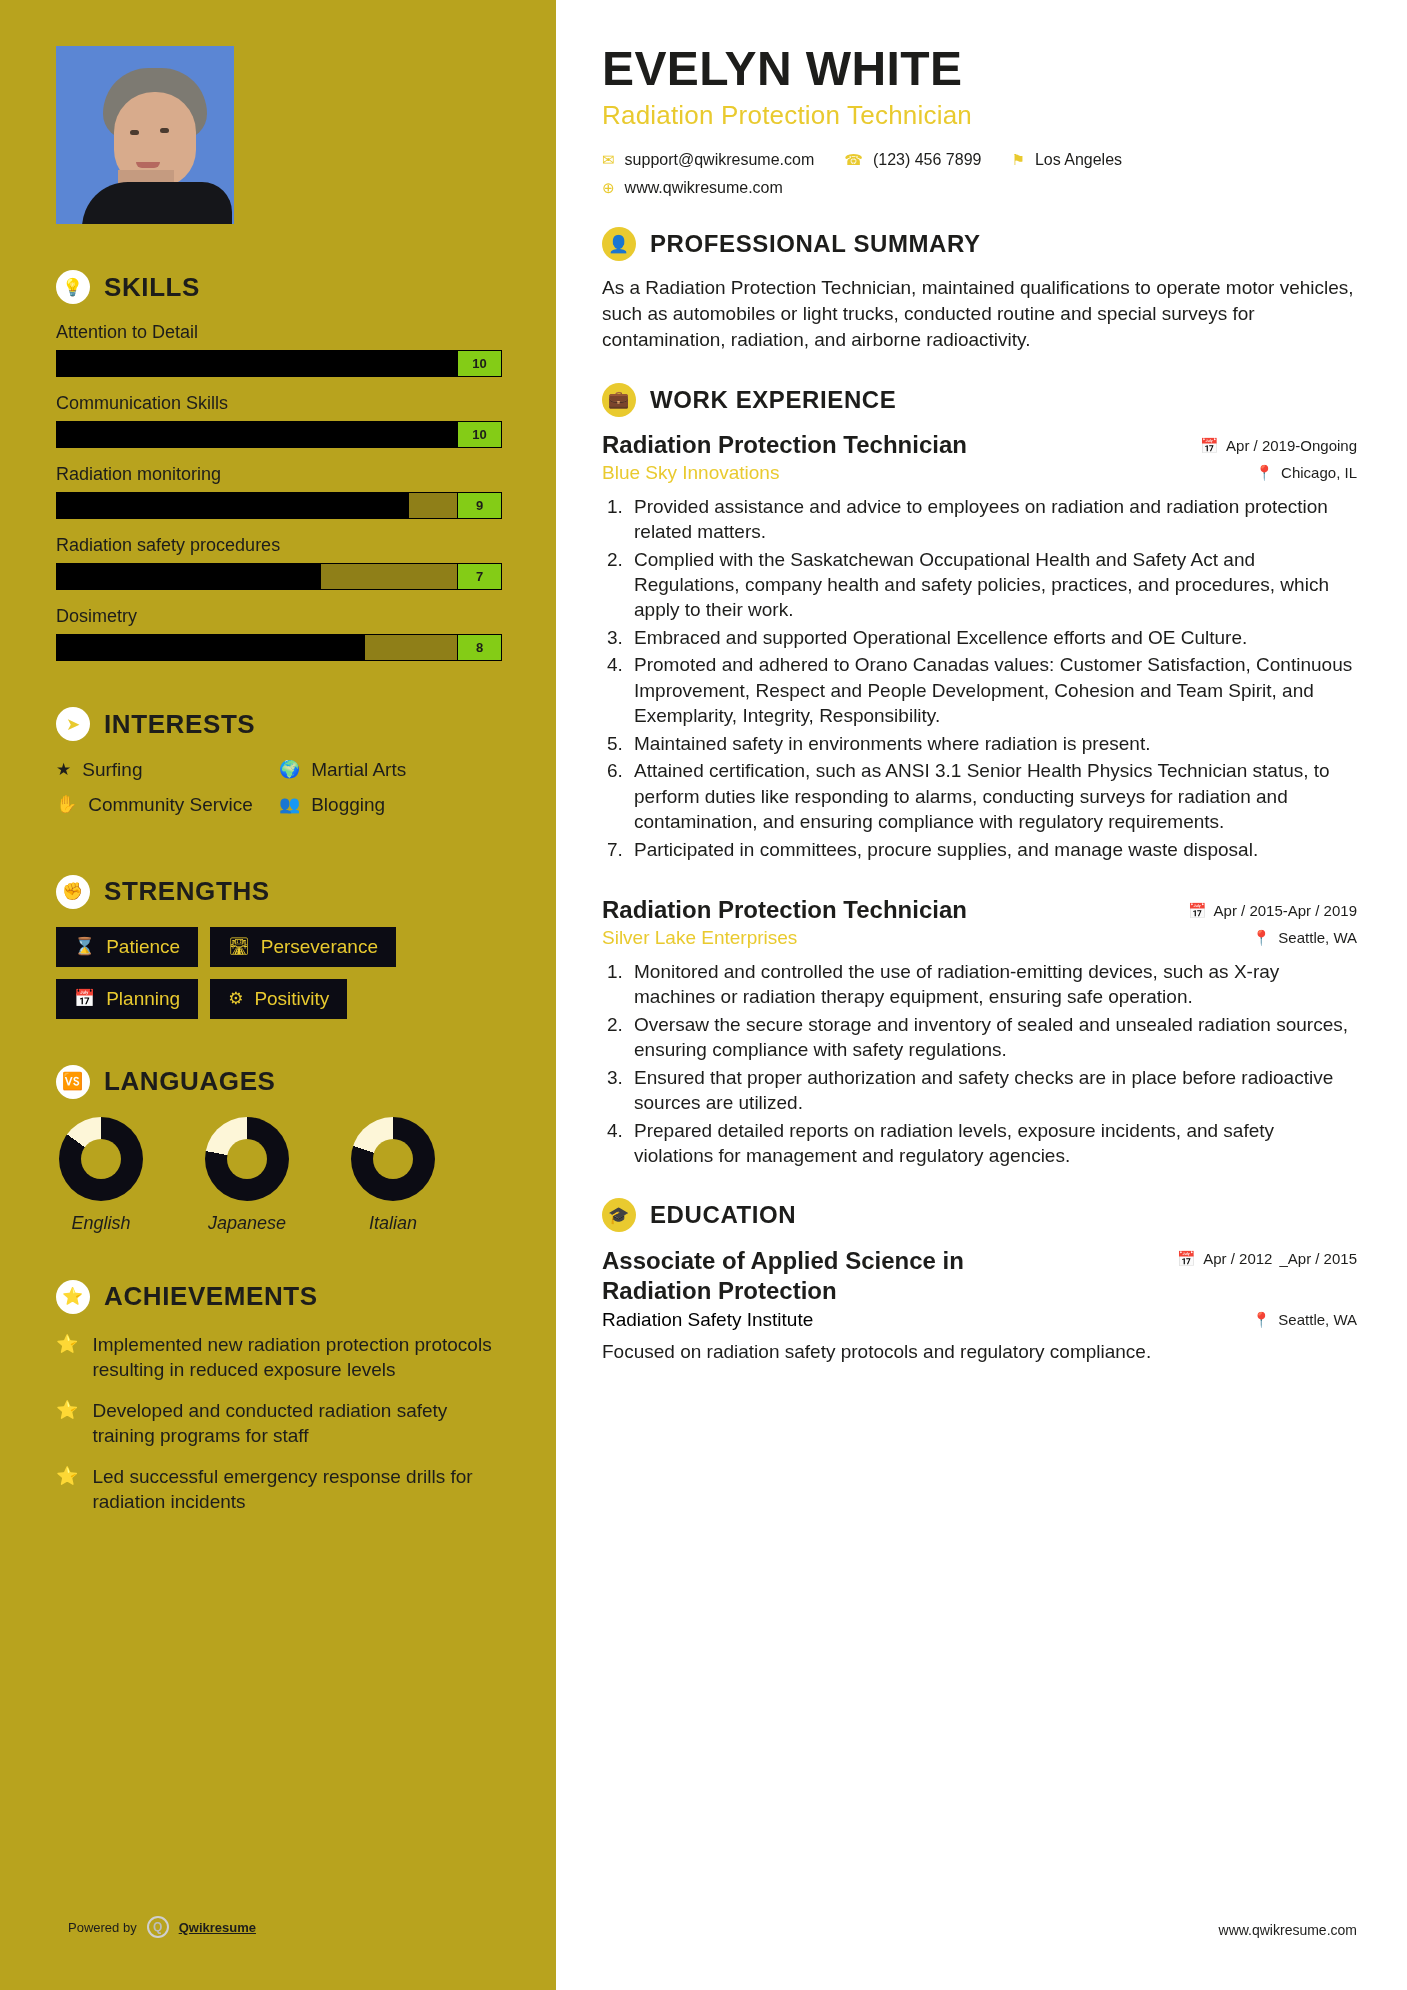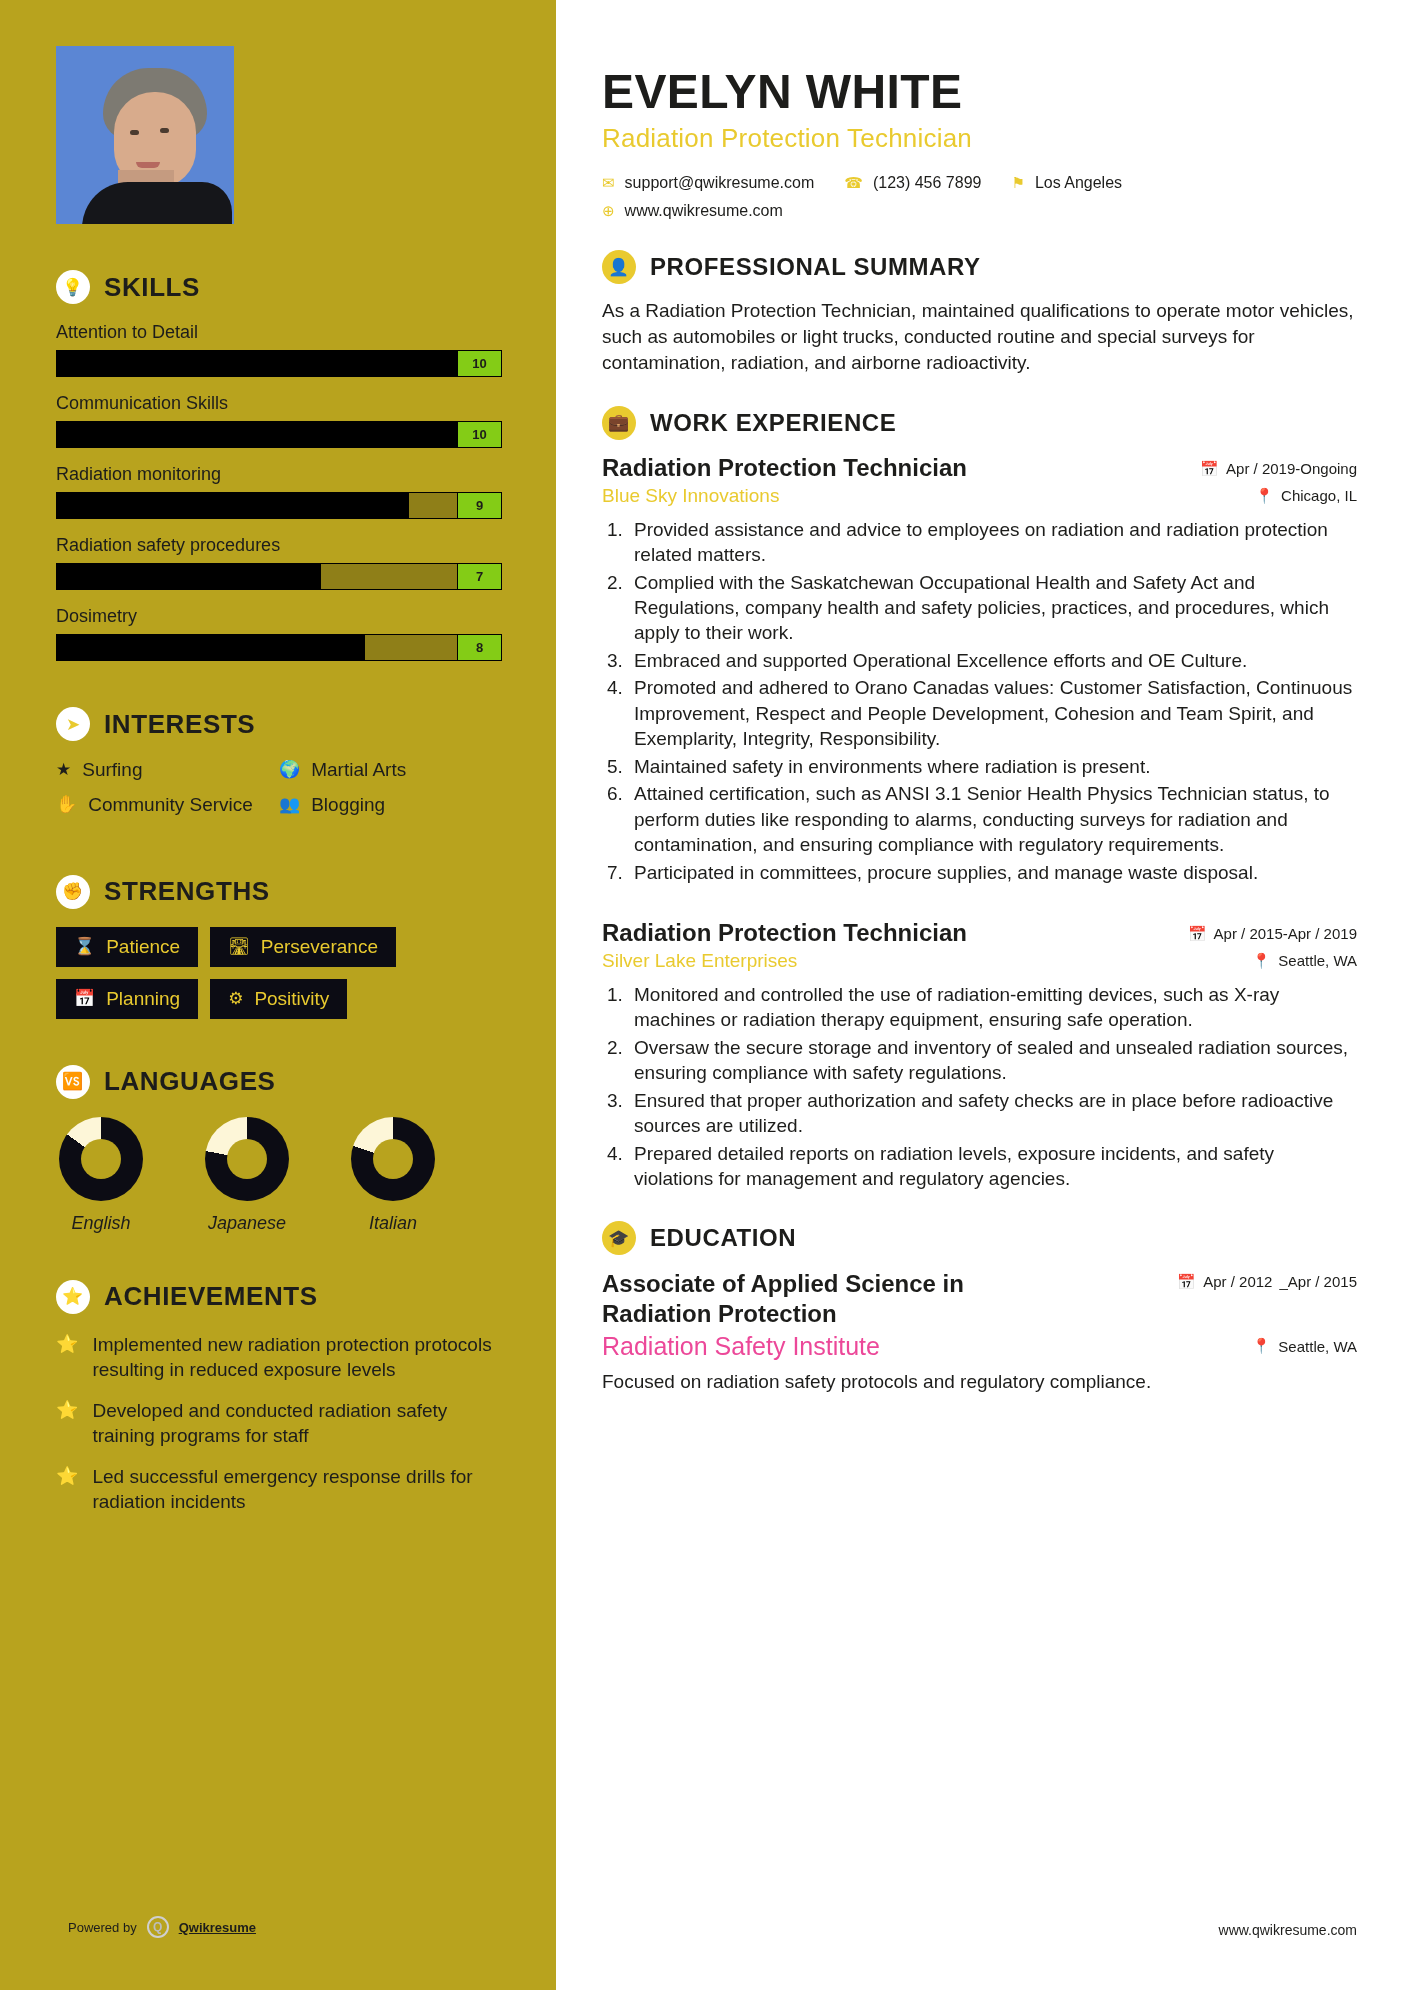--- a/index.html
+++ b/index.html
@@ -107,21 +107,21 @@
     font-size:13px; color:#1d1d1b;
   }
   .powered .logo {
     width:22px; height:22px; border-radius:50%;
     border:2px solid #cfcfcf; display:flex; align-items:center; justify-content:center;
     font-size:12px; color:#bdbdbd; font-weight:bold;
   }
   .powered .brand { text-decoration:underline; font-weight:bold; }
 
   
-  .main { flex:1; padding:67px 50px 0 46px; position:relative; }
+  .main { flex:1; padding:44px 50px 0 46px; position:relative; }
   .name { font-size:48px; font-weight:bold; letter-spacing:.4px; line-height:1.05; }
   .role { font-size:26px; color:#e9ca2f; margin-top:6px; letter-spacing:.2px; }
   .contacts { margin-top:20px; }
   .crow { display:flex; align-items:center; flex-wrap:wrap; gap:8px; margin-bottom:10px; }
   .citem { display:flex; align-items:center; gap:10px; font-size:16px; margin-right:22px; }
   .citem .ic { color:#e9ca2f; font-size:15px; }
 
   .msec { margin-top:30px; }
   .msec-head { display:flex; align-items:center; gap:14px; margin-bottom:14px; }
   .msec-badge {
@@ -140,21 +140,21 @@
   .job-company { font-size:19px; color:#e9ca2f; }
   .job-loc { font-size:15px; display:flex; gap:7px; align-items:center; }
   .job ol { margin:10px 0 0 26px; }
   .job ol li { font-size:19px; line-height:1.34; margin-bottom:2px; padding-left:6px; }
   .job + .job { margin-top:34px; }
 
   .edu-top { display:flex; justify-content:space-between; align-items:flex-start; gap:16px; }
   .edu-deg { font-size:24px; font-weight:bold; line-height:1.22; max-width:430px; }
   .edu-date { font-size:15px; display:flex; gap:7px; align-items:flex-start; padding-top:4px; }
   .edu-sub { display:flex; justify-content:space-between; align-items:center; margin-top:4px; }
-  .edu-school { font-size:25px; color:#ec4899; }
+  .edu-school { font-size:19px; color:#000000; }
   .edu-loc { font-size:15px; display:flex; gap:7px; align-items:center; }
   .edu-desc { font-size:19px; line-height:1.34; margin-top:8px; }
 
   .site { position:absolute; right:50px; bottom:52px; font-size:14px; color:#1d1d1b; }
 </style>
 </head>
 <body>
 
 <div class="page">
 

